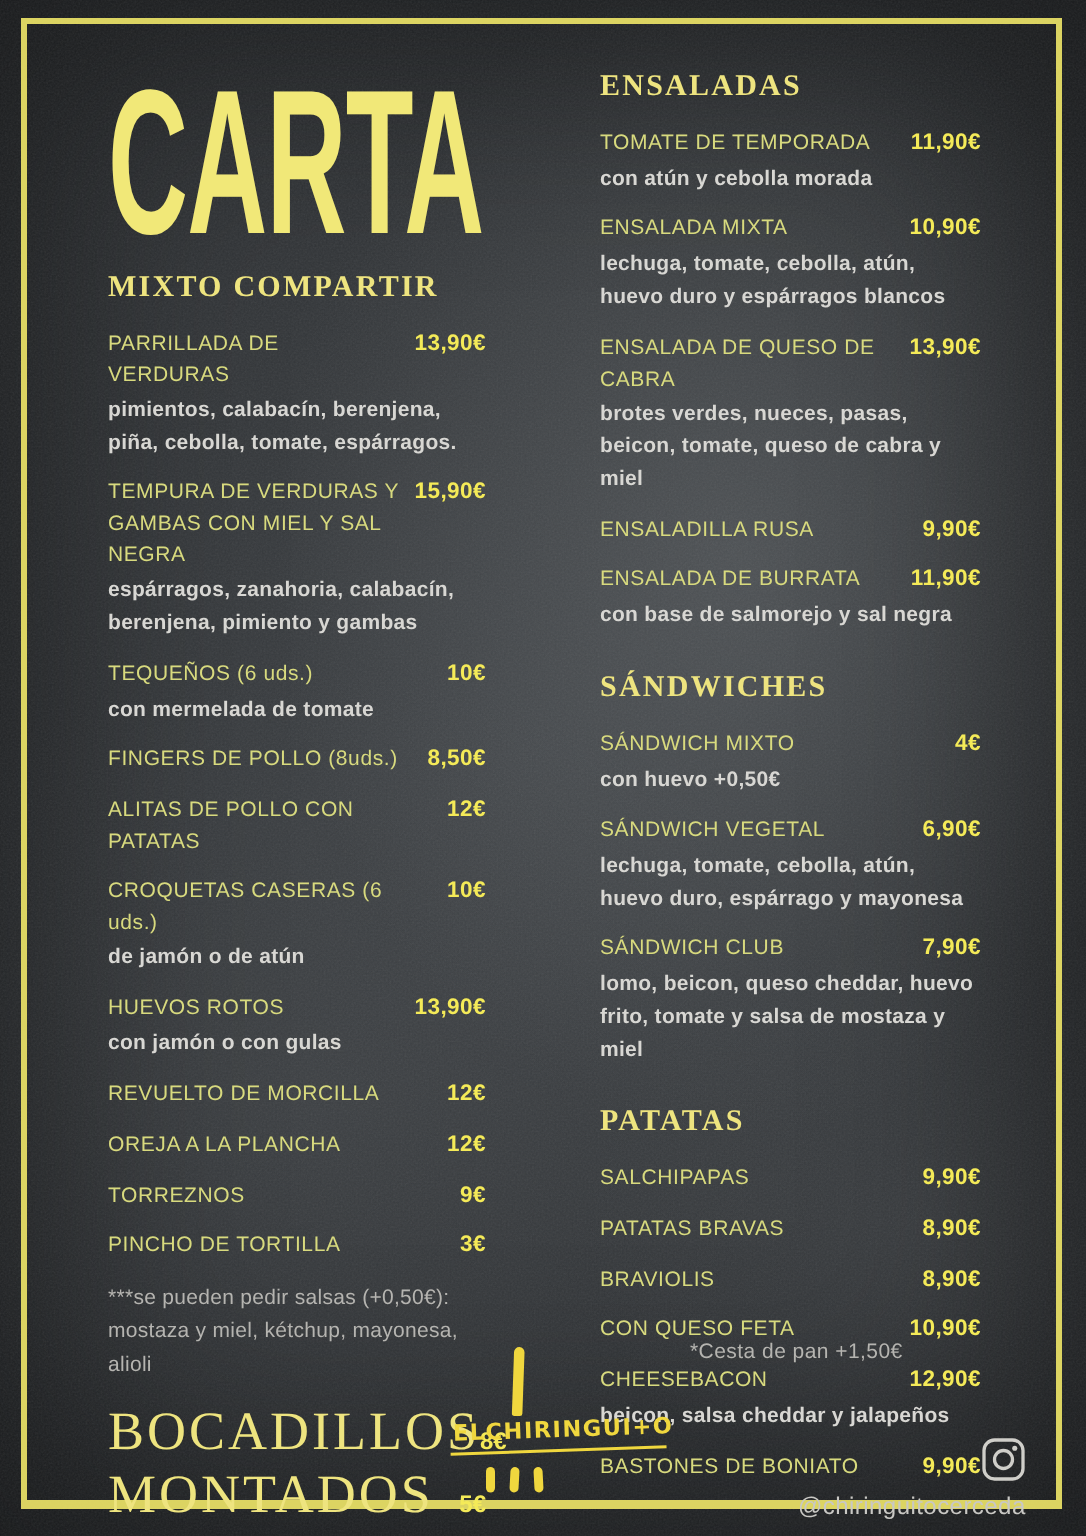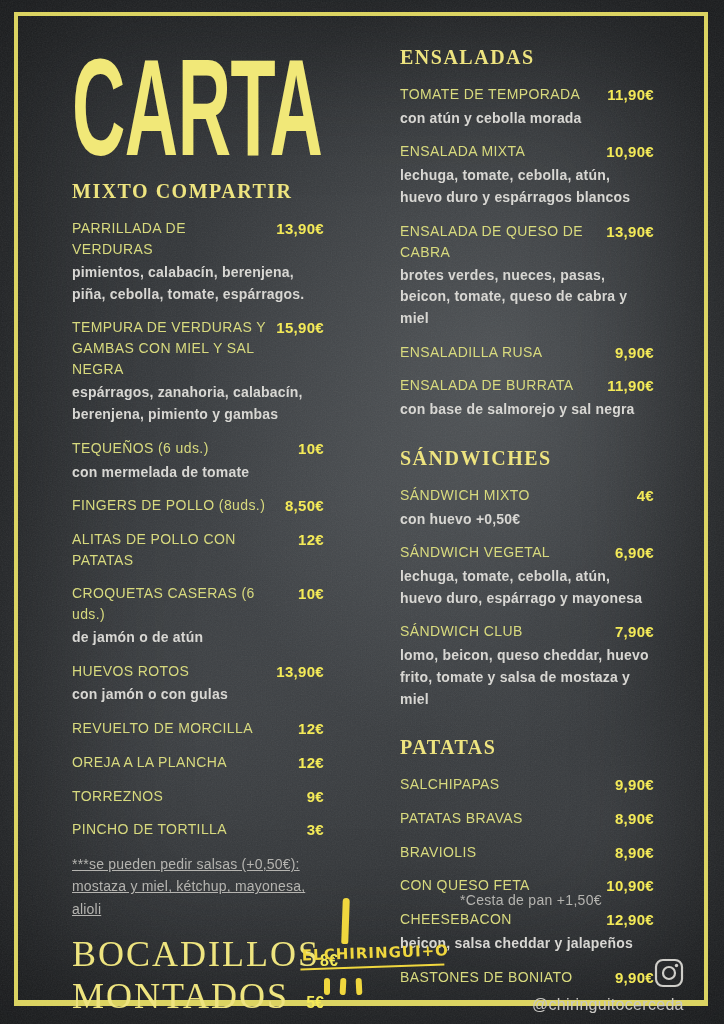--- a/index.html
+++ b/index.html
@@ -34,21 +34,21 @@
   .col-right h2.sec{margin-top:26px;}
   .col-right h2.sec:first-child{margin-top:0;}
 
   .mi{margin-bottom:12px;}
   .mi-row{display:flex;align-items:flex-start;}
   .mi-name{flex:1;color:#d8da7e;font-size:14px;letter-spacing:.4px;line-height:1.5;padding-right:8px;}
   .mi-price{color:#f4ea58;font-weight:700;font-size:15px;letter-spacing:.3px;white-space:nowrap;line-height:1.45;}
   .mi-desc{color:#d8d7d3;font-size:14px;line-height:1.55;margin-top:2px;letter-spacing:.2px;font-weight:bold;}
 
   .note{color:#b5b4b0;font-size:14px;line-height:1.6;letter-spacing:.2px;}
-  .salsas-note{margin-top:9px;width:258px;text-decoration:underline;}
+  .salsas-note{margin-top:9px;width:258px;}
 
   .boc{margin-top:16px;}
   .boc-line{display:flex;align-items:baseline;margin-bottom:4px;}
   .boc-title{
     flex:1;font-family:"Liberation Serif","DejaVu Serif",serif;color:#eee47f;
     font-size:36px;letter-spacing:2px;line-height:1.05;
   }
   .boc-price{color:#f4ea58;font-weight:700;font-size:16px;}
   .boc-desc{color:#e9e8e4;font-weight:700;font-size:15px;line-height:1.6;margin-top:8px;letter-spacing:.2px;}
 

